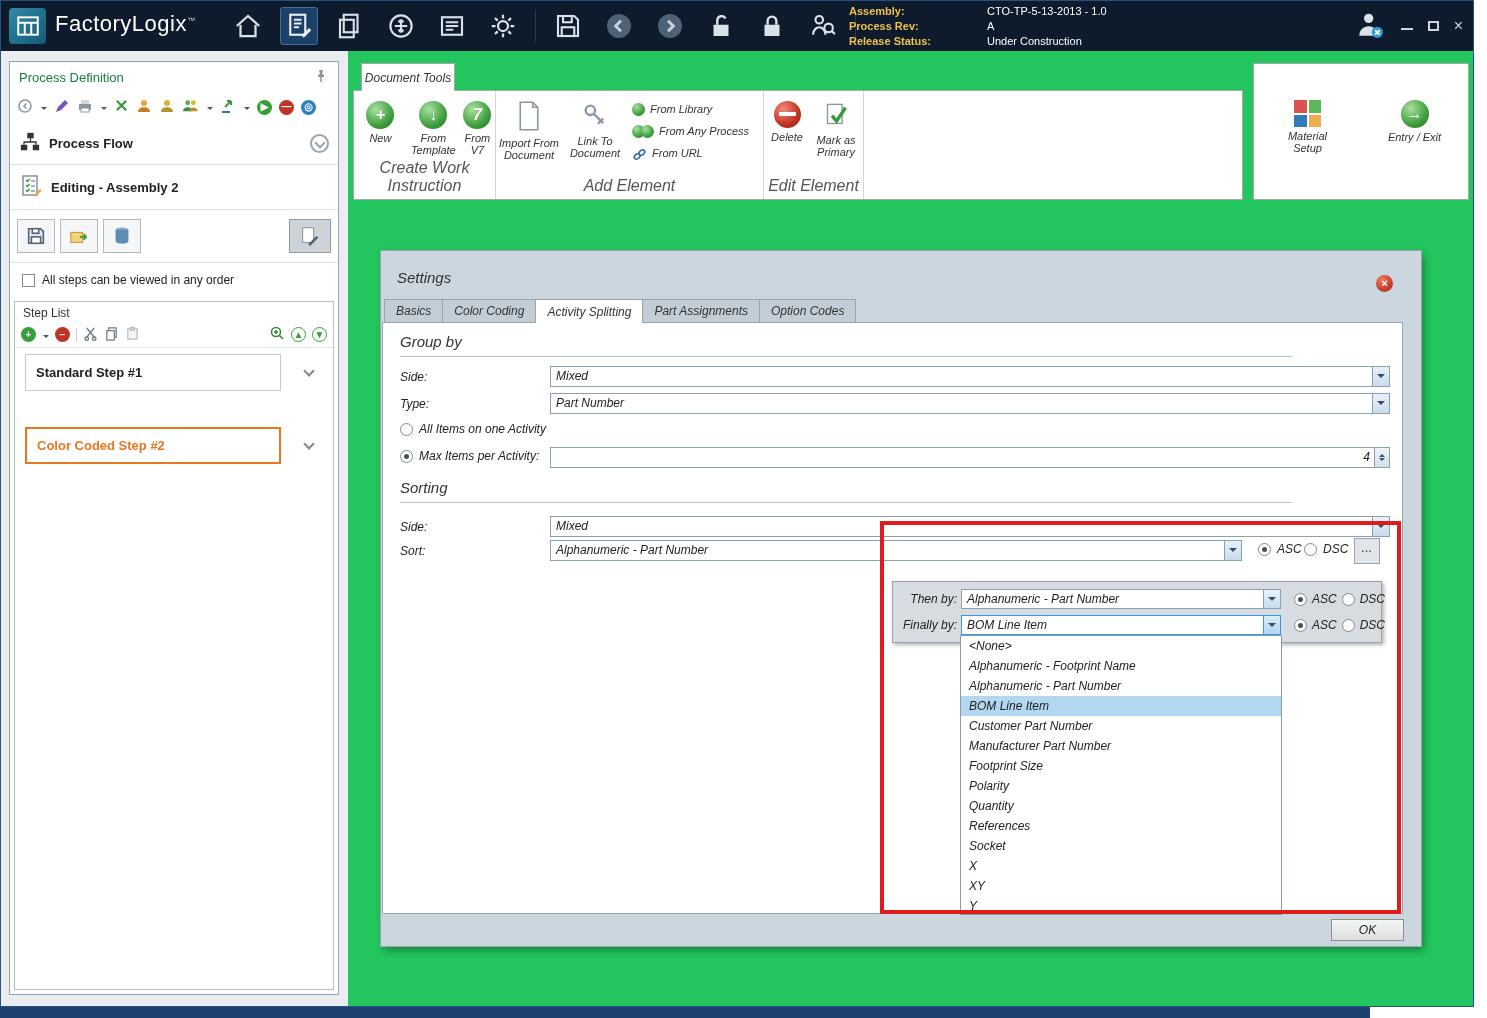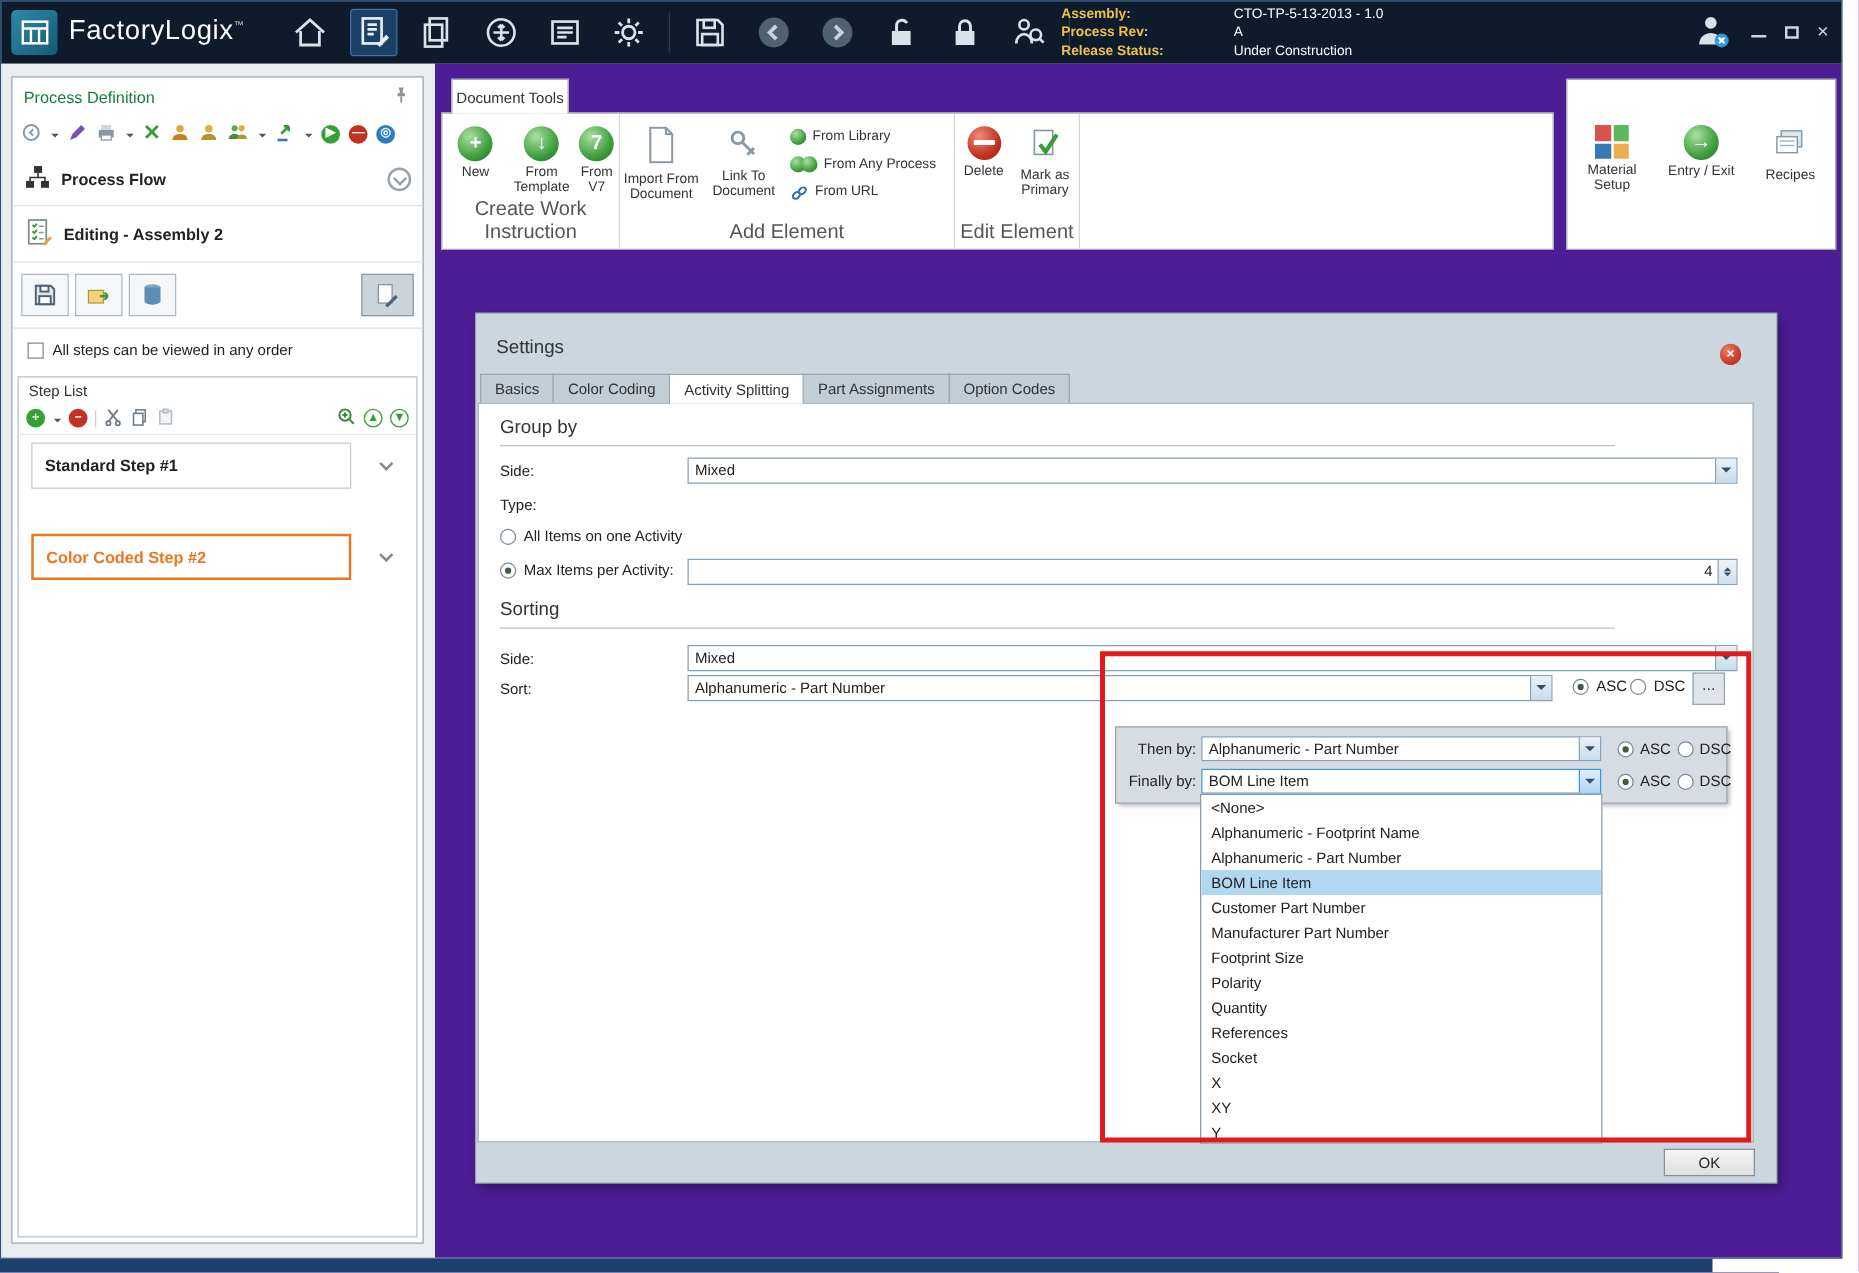--- a/index.html
+++ b/index.html
@@ -55,21 +55,21 @@
   .sl-sep { width:1px; height:14px; background:#ccd2d7; }
   .sl-step { display:flex; align-items:center; margin:6px 8px 0 10px; }
   .sl-step.s2 { margin-top:36px; }
   .step-box { width:256px; height:37px; border:1px solid #c6cacd; display:flex; align-items:center;
     padding-left:10px; font-weight:bold; font-size:13px; background:#fff; }
   .sl-step.s2 .step-box { border:2px solid #e87722; color:#e87722; }
   .chev { width:8px; height:8px; border-right:2px solid #888; border-bottom:2px solid #888;
     transform:rotate(45deg); margin-left:auto; margin-right:12px; margin-top:-4px; }
 
   
-  .main-region { position:absolute; left:347px; top:50px; right:0; bottom:0; background:#4c1d95; }
+  .main-region { position:absolute; left:347px; top:50px; right:0; bottom:0; background:#22c55e;font-style:italic; }
   .ribbon-tab { position:absolute; left:13px; top:12px; width:94px; height:28px; background:#fff;
     border:1px solid #a8a8a8; border-bottom:none; display:flex; align-items:center; justify-content:center;
     font-size:12px; color:#333; z-index:2; }
   .ribbon-body { position:absolute; left:5px; top:39px; width:890px; height:110px; background:#fff;
     border:1px solid #a8a8a8; display:flex; }
   .rb-group { position:relative; height:100%; border-right:1px solid #d5d5d5; display:flex; align-items:flex-start; padding-top:8px; }
   .rb-group-label { position:absolute; bottom:4px; left:0; right:0; text-align:center; font-size:16px; color:#555; }
   .rb-item { width:66px; display:flex; flex-direction:column; align-items:center; padding-top:2px; }
   .rb-item .cap { margin-top:3px; font-size:11px; line-height:12px; text-align:center; color:#333; }
   .rb-smalls { display:flex; flex-direction:column; padding-top:4px; margin-left:4px; }
@@ -531,30 +531,20 @@
               <i></i>
               <i></i>
               <i></i>
             </span>
         <span class="cap">Material Setup</span>
       </div>
       <div class="rb-item">
         <span class="ball">→</span>
         <span class="cap">Entry / Exit</span>
       </div>
-      <div class="rb-item">
-        <span>
-          <svg width="28" height="28" viewBox="0 0 24 24">
-                <rect x="6" y="4" width="14" height="11" fill="#dfe7ee" stroke="#8a97a5"></rect>
-                <rect x="3" y="8" width="14" height="11" fill="#fff" stroke="#8a97a5"></rect>
-                <path d="M5 11h10M5 14h10" stroke="#9fb4c6"></path>
-              </svg>
-        </span>
-        <span class="cap">Recipes</span>
-      </div>
     </div>
 
     <div class="dialog">
       <div class="dlg-title">Settings</div>
       <div class="dlg-close">×</div>
 
       <div class="dlg-tabs">
         <div class="dlg-tab">Basics</div>
         <div class="dlg-tab">Color Coding</div>
         <div class="dlg-tab active">Activity Splitting</div>
@@ -567,20 +557,24 @@
         <div class="heading" style="top:10px">Group by</div>
         <div class="rule" style="top:33px"></div>
 
         <span class="flabel" style="top:47px">Side:</span>
         <div class="combo" style="left:167px; top:43px; width:840px">
           <span>Mixed</span>
           <span class="arr"></span>
         </div>
 
         <span class="flabel" style="top:74px">Type:</span>
+        <div class="combo" style="left:167px; top:70px; width:840px">
+          <span>Part Number</span>
+          <span class="arr"></span>
+        </div>
 
         <div class="radio-row" style="left:17px; top:99px">
           <span class="radio"></span>
           <span>All Items on one Activity</span>
         </div>
         <div class="radio-row" style="left:17px; top:126px">
           <span class="radio sel"></span>
           <span>Max Items per Activity:</span>
         </div>
         <div class="numbox" style="left:167px; top:124px; width:840px">

